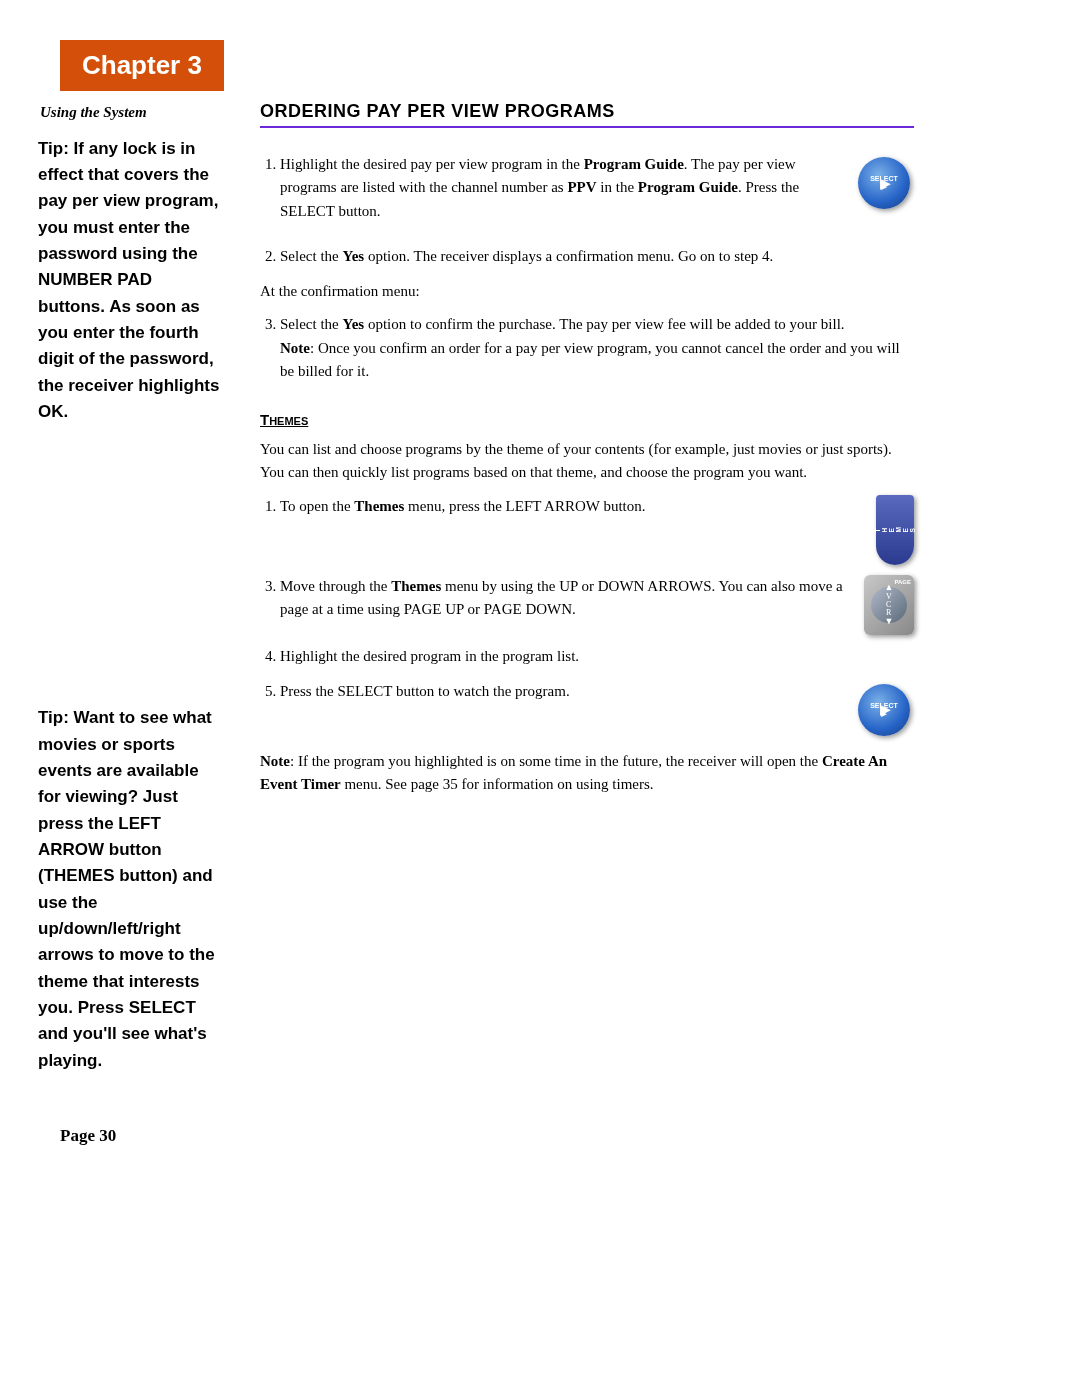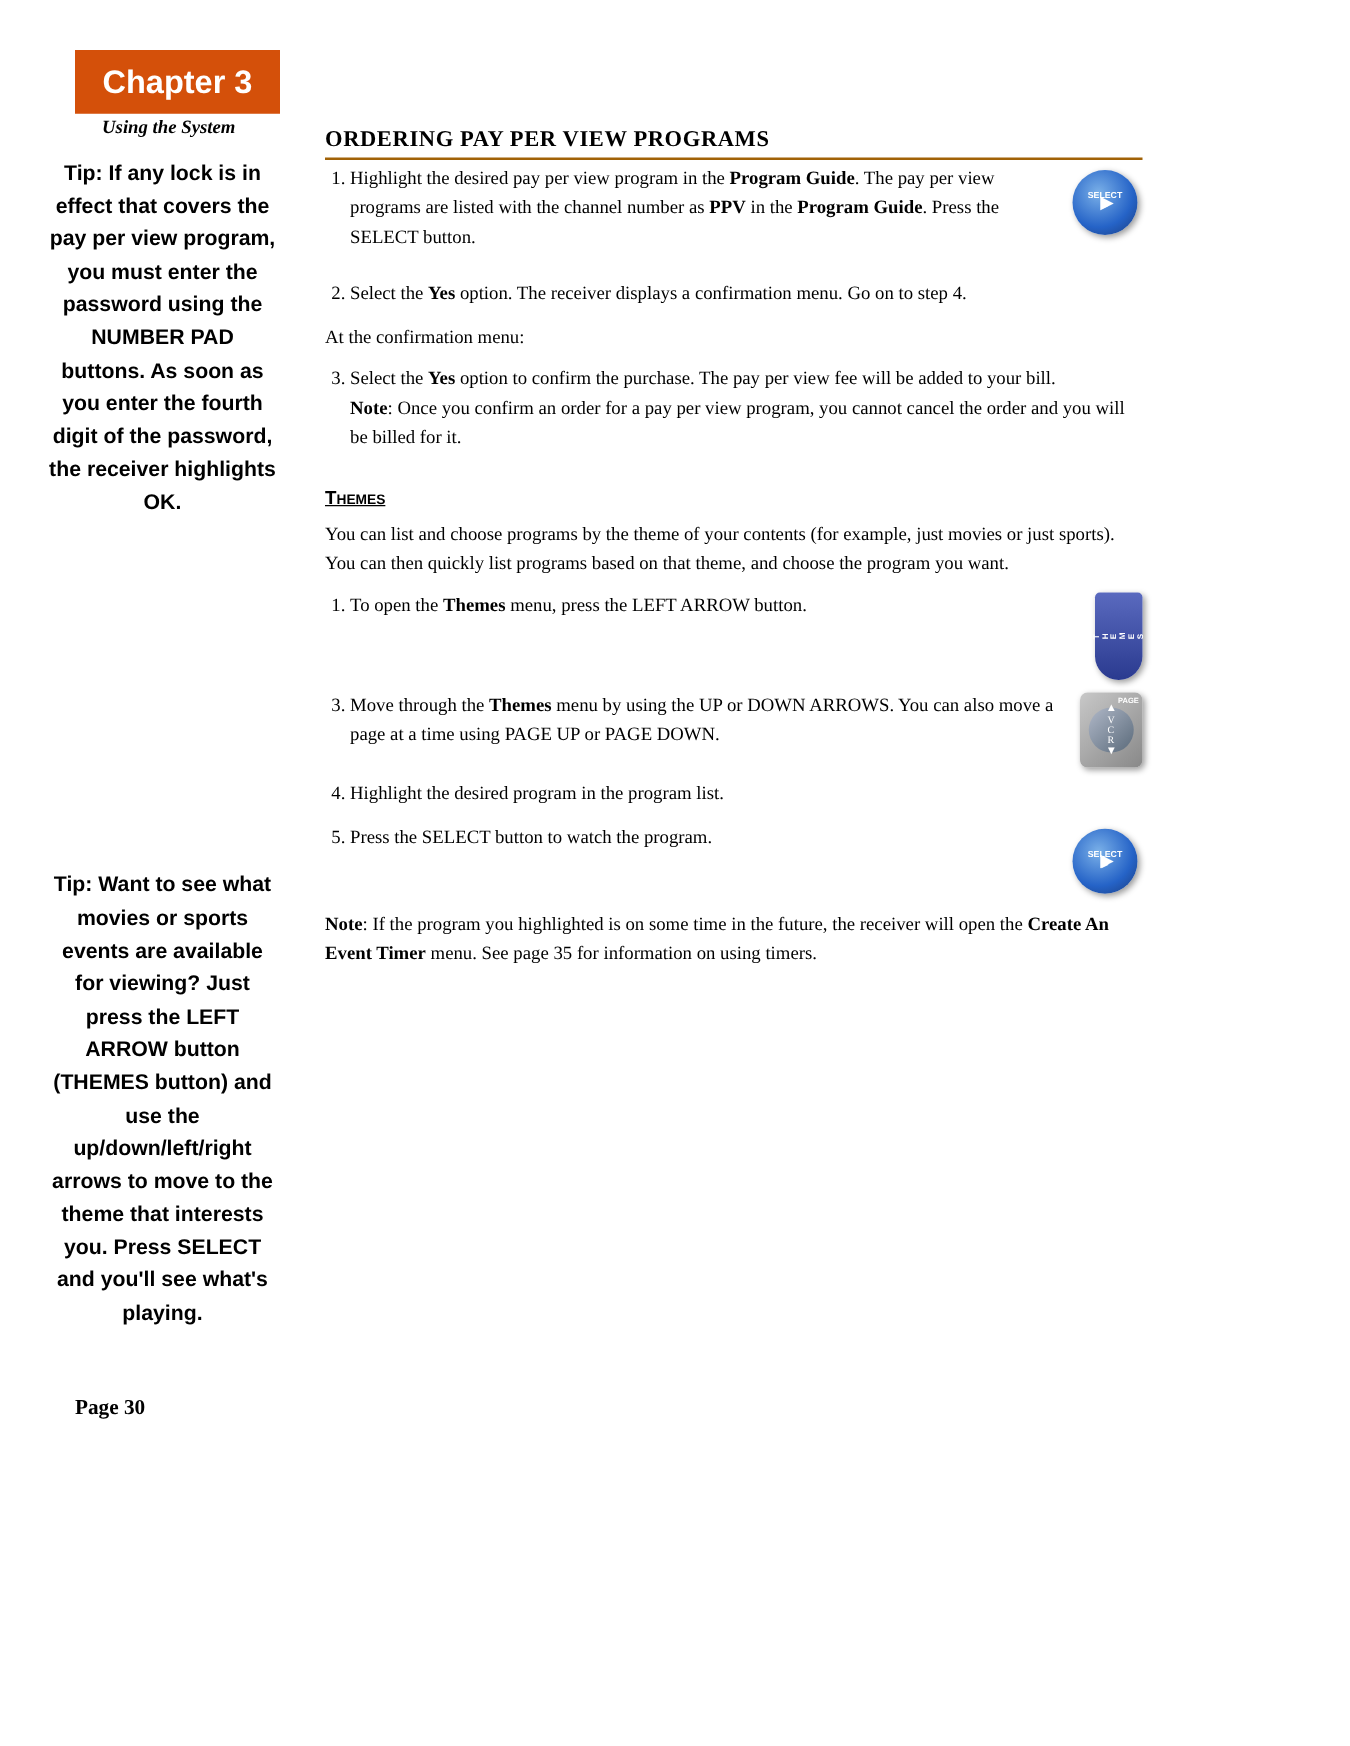--- a/index.html
+++ b/index.html
@@ -36,25 +36,25 @@
     .content-layout {
       display: flex;
       margin-top: 0px;
       padding: 0 30px;
     }
 
     
     .sidebar {
       width: 220px;
       min-width: 220px;
+      padding-top: 10px;
       padding-right: 20px;
       font-size: 13.5px;
       font-family: Arial, sans-serif;
       line-height: 1.5;
-      text-align: center;
     }
 
     .sidebar-subheading {
       font-style: italic;
       font-weight: bold;
       font-size: 15px;
       margin-bottom: 12px;
       margin-left: 10px;
       font-family: Times New Roman, Times, serif;
     }
@@ -73,26 +73,26 @@
 
     
     .main-content {
       flex: 1;
       padding-top: 10px;
       padding-left: 10px;
     }
 
     
     .section-heading {
-      font-family: Liberation Serif, serif;
+      font-family: Liberation Sans, sans-serif;
       font-size: 18px;
       font-weight: bold;
-      border-bottom: 2px solid #a16207;
+      border-bottom: 2px solid #6d28d9;
       padding-bottom: 4px;
-      margin-bottom: 4px;
+      margin-bottom: 25px;
       margin-top: 0;
       text-transform: uppercase;
       letter-spacing: 0.5px;
     }
 
     .section-heading .small-caps {
       font-variant: small-caps;
       font-size: 18px;
     }
 

